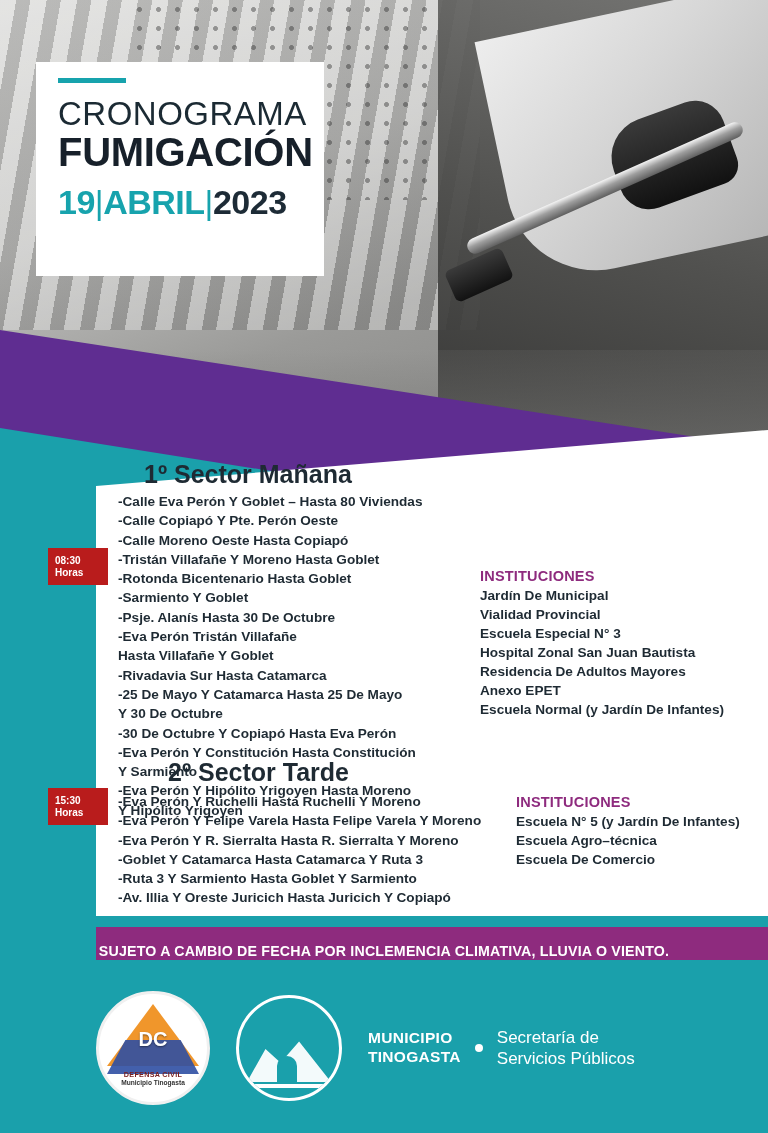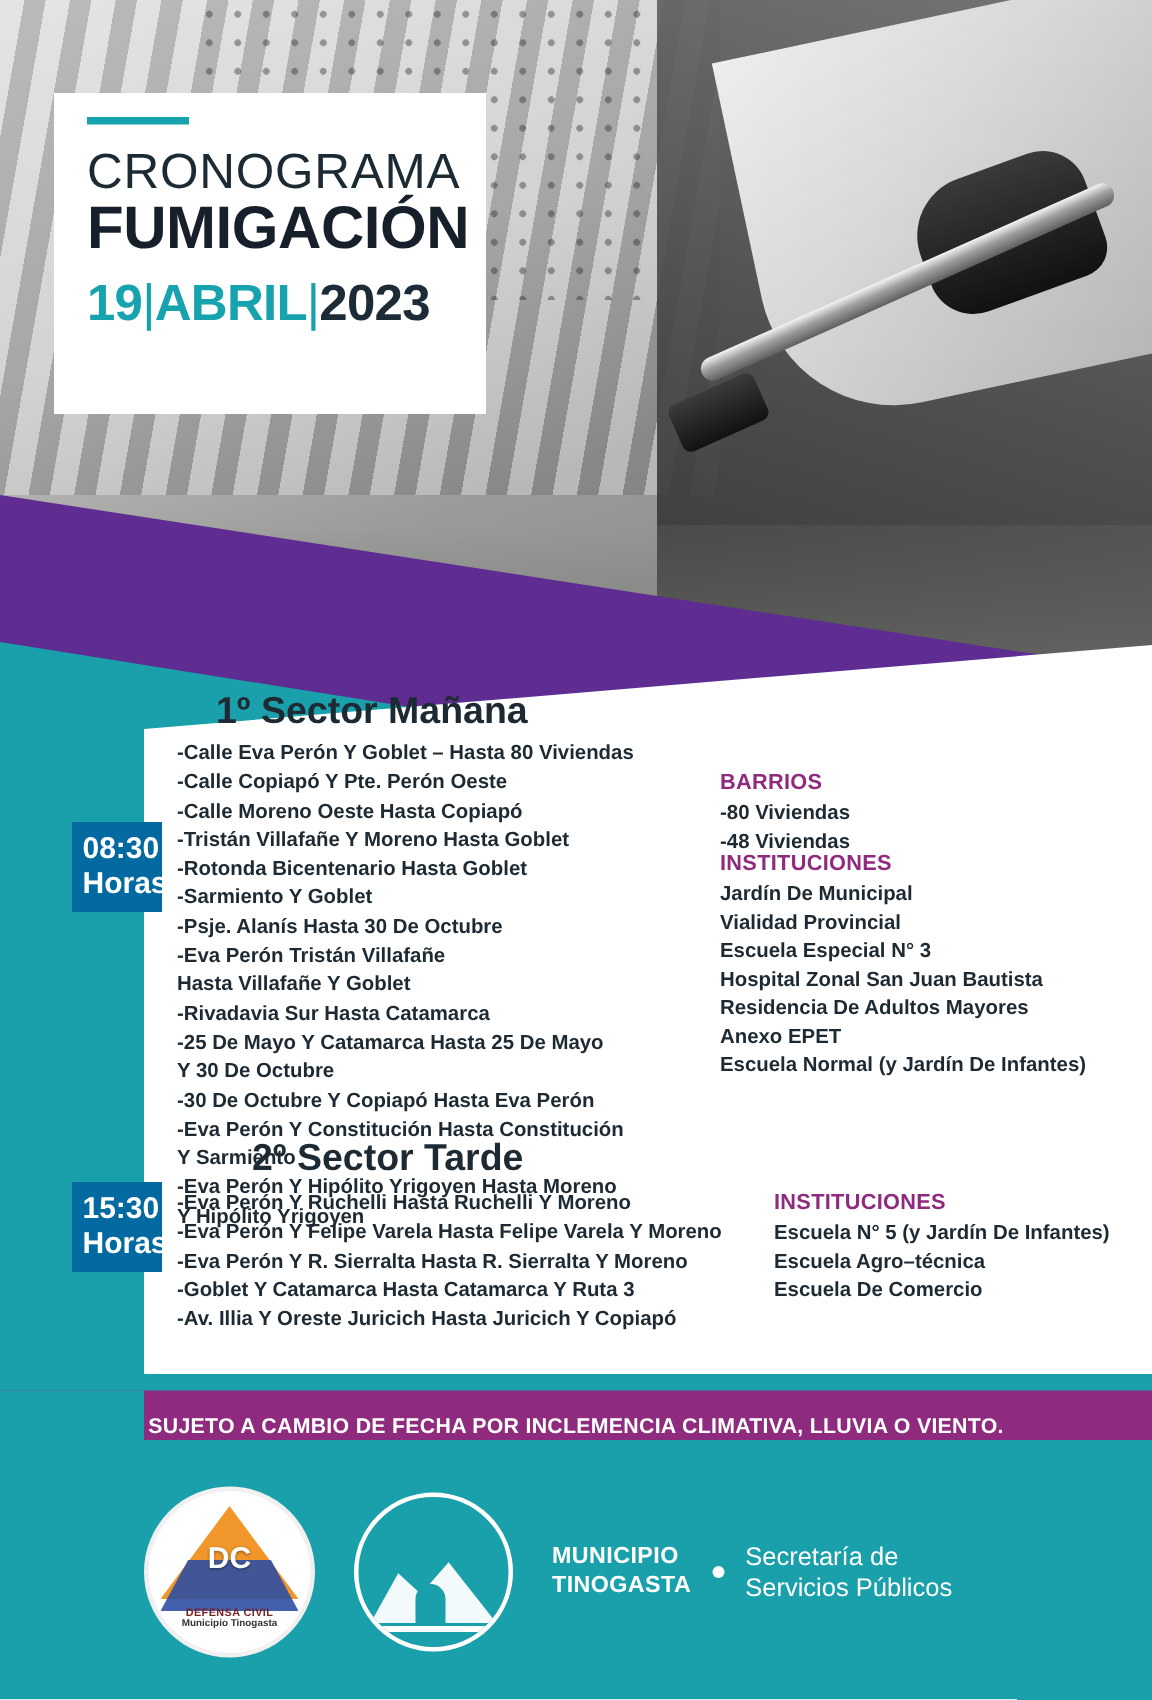--- a/index.html
+++ b/index.html
@@ -177,24 +177,24 @@
     font-weight: 700;
     color: #1e2a33;
     margin: 0;
   }
   .sec1-title { position: absolute; left: 48px; top: 20px; }
   .sec2-title { position: absolute; left: 48px; top: 318px; margin-left: 24px; }
 
   .time-chip {
     position: absolute;
     width: 60px;
-    background: #0369a1;
+    background: #b91c1c;
     color: #ffffff;
     font-weight: 700;
-    font-size: 20px;
+    font-size: 10px;
     line-height: 1.15;
     padding: 7px 0 7px 7px;
     box-sizing: border-box;
   }
   .chip1 { left: -48px; top: 108px; }
   .chip2 { left: -48px; top: 348px; }
 
   .list {
     position: absolute;
     font-size: 13.6px;
@@ -419,25 +419,20 @@
       <div>-Rivadavia Sur Hasta Catamarca</div>
       <div>-25 De Mayo Y Catamarca Hasta 25 De Mayo</div>
       <div>Y 30 De Octubre</div>
       <div>-30 De Octubre Y Copiapó Hasta Eva Perón</div>
       <div>-Eva Perón Y Constitución Hasta Constitución</div>
       <div>Y Sarmiento</div>
       <div>-Eva Perón Y Hipólito Yrigoyen Hasta Moreno</div>
       <div>Y Hipólito Yrigoyen</div>
     </div>
 
-    <div class="side side-barrios">
-      <div class="side-head">BARRIOS</div>
-      <div>-80 Viviendas</div>
-      <div>-48 Viviendas</div>
-    </div>
 
     <div class="side side-inst1">
       <div class="side-head">INSTITUCIONES</div>
       <div>Jardín De Municipal</div>
       <div>Vialidad Provincial</div>
       <div>Escuela Especial N° 3</div>
       <div>Hospital Zonal San Juan Bautista</div>
       <div>Residencia De Adultos Mayores</div>
       <div>Anexo EPET</div>
       <div>Escuela Normal (y Jardín De Infantes)</div>
@@ -448,20 +443,21 @@
     <div class="time-chip chip2">
       <div>15:30</div>
       <div>Horas</div>
     </div>
 
     <div class="list list2">
       <div>-Eva Perón Y Ruchelli Hasta Ruchelli Y Moreno</div>
       <div>-Eva Perón Y Felipe Varela Hasta Felipe Varela Y Moreno</div>
       <div>-Eva Perón Y R. Sierralta Hasta R. Sierralta Y Moreno</div>
       <div>-Goblet Y Catamarca Hasta Catamarca Y Ruta 3</div>
+      <div>-Ruta 3 Y Sarmiento Hasta Goblet Y Sarmiento</div>
       <div>-Av. Illia Y Oreste Juricich Hasta Juricich Y Copiapó</div>
     </div>
 
     <div class="side side-inst2">
       <div class="side-head">INSTITUCIONES</div>
       <div>Escuela N° 5 (y Jardín De Infantes)</div>
       <div>Escuela Agro–técnica</div>
       <div>Escuela De Comercio</div>
     </div>
   </div>

